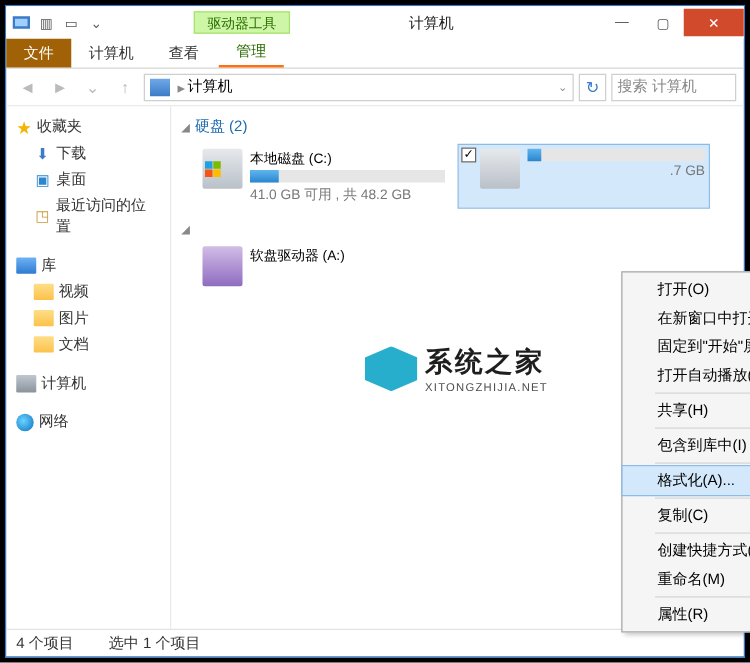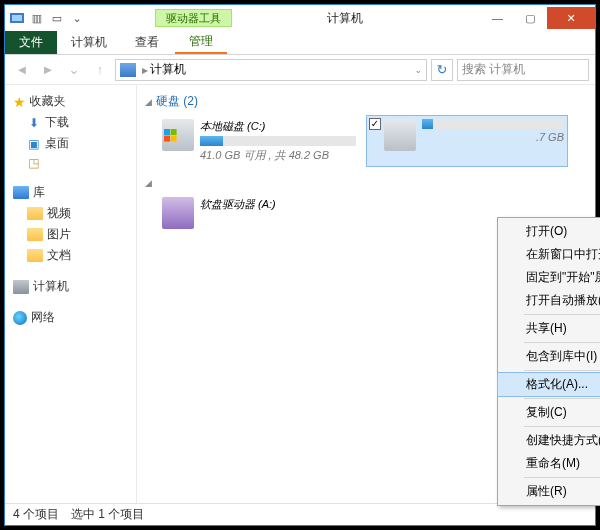--- a/index.html
+++ b/index.html
@@ -12,33 +12,33 @@
 .qat .ico { width: 16px; height: 16px; display: inline-flex; align-items: center; justify-content: center; font-size: 11px; color: #555; }
 .title-tools { background: #cdf7a6; height: 18px; margin-left: 70px; padding: 0 10px; font-size: 11px; color: #2a6b00; display: flex; align-items: center; border: 1px solid #a7e26e; }
 .title-text { font-size: 12px; color: #222; margin-left: 95px; }
 .winbtns { margin-left: auto; display: flex; }
 .winbtn { width: 33px; height: 22px; display: flex; align-items: center; justify-content: center; color: #555; font-size: 11px; }
 .winbtn.close { background: #d04a2b; color: #fff; width: 48px; }
 
 
 .ribbon { height: 24px; display: flex; border-bottom: 1px solid #d6d6d6; }
 .ribbon .tab { padding: 0 14px; font-size: 12px; display: flex; align-items: center; color: #333; }
-.ribbon .tab.file { background: #14532d; color: #fff; }
+.ribbon .tab.file { background: #a16207; color: #fff; }
 .ribbon .tab.ctx { color: #2a6b00; border-bottom: 2px solid #f97316; margin-left: 2px; }
 
 
 .addr { height: 30px; display: flex; align-items: center; padding: 0 6px; gap: 4px; border-bottom: 1px solid #eaeaea; }
 .navbtn { width: 22px; height: 22px; border-radius: 3px; display: flex; align-items: center; justify-content: center; color: #bbb; font-size: 13px; }
 .addrbox { flex: 1; height: 22px; border: 1px solid #cfcfcf; display: flex; align-items: center; padding: 0 4px; font-size: 12px; }
 .addrbox .ico { width: 16px; height: 14px; background: linear-gradient(#6fa8e6,#3b7bc7); margin-right: 4px; }
 .addrbox .sep { color: #888; margin: 0 2px; }
 .addrbox .sp { flex: 1; }
 .addrbox .dd { color: #888; font-size: 9px; }
 .refresh { width: 22px; height: 22px; border: 1px solid #cfcfcf; display: flex; align-items: center; justify-content: center; color: #3b7bc7; font-size: 13px; }
-.search { width: 132px; height: 22px; border: 1px solid #cfcfcf; padding: 0 4px; font-size: 12px; color: #888; display: flex; align-items: center; }
+.search { width: 100px; height: 22px; border: 1px solid #cfcfcf; padding: 0 4px; font-size: 12px; color: #888; display: flex; align-items: center; }
 
 
 .body { flex: 1; display: flex; min-height: 0; }
 .sidebar { width: 132px; border-right: 1px solid #eaeaea; padding: 6px 0; font-size: 12px; }
 .sidebar .grp { padding: 2px 8px; display: flex; align-items: center; gap: 4px; color: #333; }
 .sidebar .star { color: #f5b400; font-size: 14px; }
 .sidebar .item { padding: 2px 8px 2px 22px; display: flex; align-items: center; gap: 4px; color: #333; }
 .sidebar .spacer { height: 10px; }
 .ico-folder { width: 16px; height: 13px; background: linear-gradient(#fede89,#fbc24a); border-radius: 1px; }
 .ico-dl { width: 14px; height: 14px; display: flex; align-items: center; justify-content: center; color: #3b7bc7; font-size: 12px; }
@@ -48,40 +48,40 @@
 
 .content { flex: 1; padding: 6px 8px; font-size: 12px; position: relative; }
 .section { color: #1c6bb0; padding: 2px 0; display: flex; align-items: center; gap: 4px; }
 .section .tri { font-size: 9px; color: #888; }
 .drives { display: flex; gap: 8px; margin: 4px 0 10px 14px; }
 .drive { width: 200px; display: flex; gap: 6px; padding: 3px; }
 .drive.sel { background: #d3e8fb; outline: 1px solid #8bbbe8; }
 .drive .dico { width: 32px; height: 32px; background: linear-gradient(#e6e9ec,#b9c0c8); border-radius: 2px; position: relative; }
 .drive .dico.winlogo::after { content: ""; position: absolute; left: 2px; top: 10px; width: 10px; height: 10px; background: #21a1e1; box-shadow: 11px 0 #7cbb00, 0 11px #f65314, 11px 11px #ffbb00; transform: scale(.6); transform-origin: top left; }
 .drive .dico.floppy { background: linear-gradient(#d2bde6,#8e6cc0); }
-.drive .meta { display: flex; flex-direction: column; gap: 2px; font-size: 11px; flex: 1; font-style: italic; }
+.drive .meta { display: flex; flex-direction: column; gap: 2px; font-size: 11px; flex: 1; }
 .drive .bar { height: 10px; background: #e6e6e6; position: relative; }
 .drive .bar .fill { position: absolute; left: 0; top: 0; bottom: 0; width: 15%; background: linear-gradient(#5fb6ee,#2a85d0); }
 .drive .grey { color: #777; }
 .drive .chk { width: 12px; height: 12px; border: 1px solid #666; background: #fff; position: absolute; left: 2px; top: 2px; font-size: 10px; line-height: 10px; text-align: center; }
 
 
 .ctxmenu { position: absolute; left: 360px; top: 132px; width: 200px; background: #f5f5f5; border: 1px solid #a7a7a7; box-shadow: 2px 2px 4px rgba(0,0,0,.25); font-size: 12px; padding: 2px 0; z-index: 50; }
 .ctxmenu .mi { padding: 3px 24px 3px 28px; position: relative; }
 .ctxmenu .mi.hov { background: #d3e8fb; outline: 1px solid #8bbbe8; }
 .ctxmenu .sep2 { height: 1px; background: #d6d6d6; margin: 2px 2px 2px 26px; }
 
 
 .wm { position: absolute; left: 155px; top: 190px; display: flex; align-items: center; gap: 6px; opacity: .88; pointer-events: none; z-index: 30;}
 .wm .logo { width: 42px; height: 36px; background: #0aa3c6; clip-path: polygon(50% 0, 100% 25%, 100% 75%, 50% 100%, 0 75%, 0 25%); position: relative; }
 .wm .txt1 { font-size: 22px; font-weight: bold; letter-spacing: 2px; }
 .wm .txt2 { font-size: 9px; letter-spacing: 1px; color: #333; }
 
 
-.status { height: 22px; border-top: 1px solid #e2e2e2; display: flex; align-items: center; padding: 0 8px; font-size: 12px; gap: 12px; color: #333; }
+.status { height: 22px; border-top: 1px solid #e2e2e2; display: flex; align-items: center; padding: 0 8px; font-size: 12px; gap: 28px; color: #333; }
 </style>
 </head>
 <body>
 
 <div class="frame">
 
   <div class="titlebar">
     <div class="qat">
       <span class="ico">
           <svg width="14" height="12">
@@ -135,20 +135,21 @@
       <div class="item">
           <span class="ico-dl">⬇</span>
           <span>下载</span>
         </div>
       <div class="item">
           <span class="ico-dl" style="color:#2b87d0">▣</span>
           <span>桌面</span>
         </div>
       <div class="item">
           <span class="ico-dl" style="color:#c79a3b">◳</span>
+          <span>最近访问的位置</span>
         </div>
       <div class="spacer"></div>
       <div class="grp">
           <span class="ico-lib"></span>
           <span>库</span>
         </div>
       <div class="item">
           <span class="ico-folder"></span>
           <span>视频</span>
         </div>
@@ -205,20 +206,27 @@
         </div>
       <div class="drives">
         <div class="drive">
           <div class="dico floppy"></div>
           <div class="meta">
             <span>软盘驱动器 (A:)</span>
           </div>
         </div>
       </div>
 
+      <div class="wm">
+        <div class="logo"></div>
+        <div>
+          <div class="txt1">系统之家</div>
+          <div class="txt2">XITONGZHIJIA.NET</div>
+        </div>
+      </div>
 
       <div class="ctxmenu">
         <div class="mi">打开(O)</div>
         <div class="mi">在新窗口中打开(E)</div>
         <div class="mi">固定到"开始"屏幕(P)</div>
         <div class="mi">打开自动播放(Y)...</div>
         <div class="sep2"></div>
         <div class="mi"><span>共享(H)</span></div>
         <div class="sep2"></div>
         <div class="mi"><span>包含到库中(I)</span></div>

